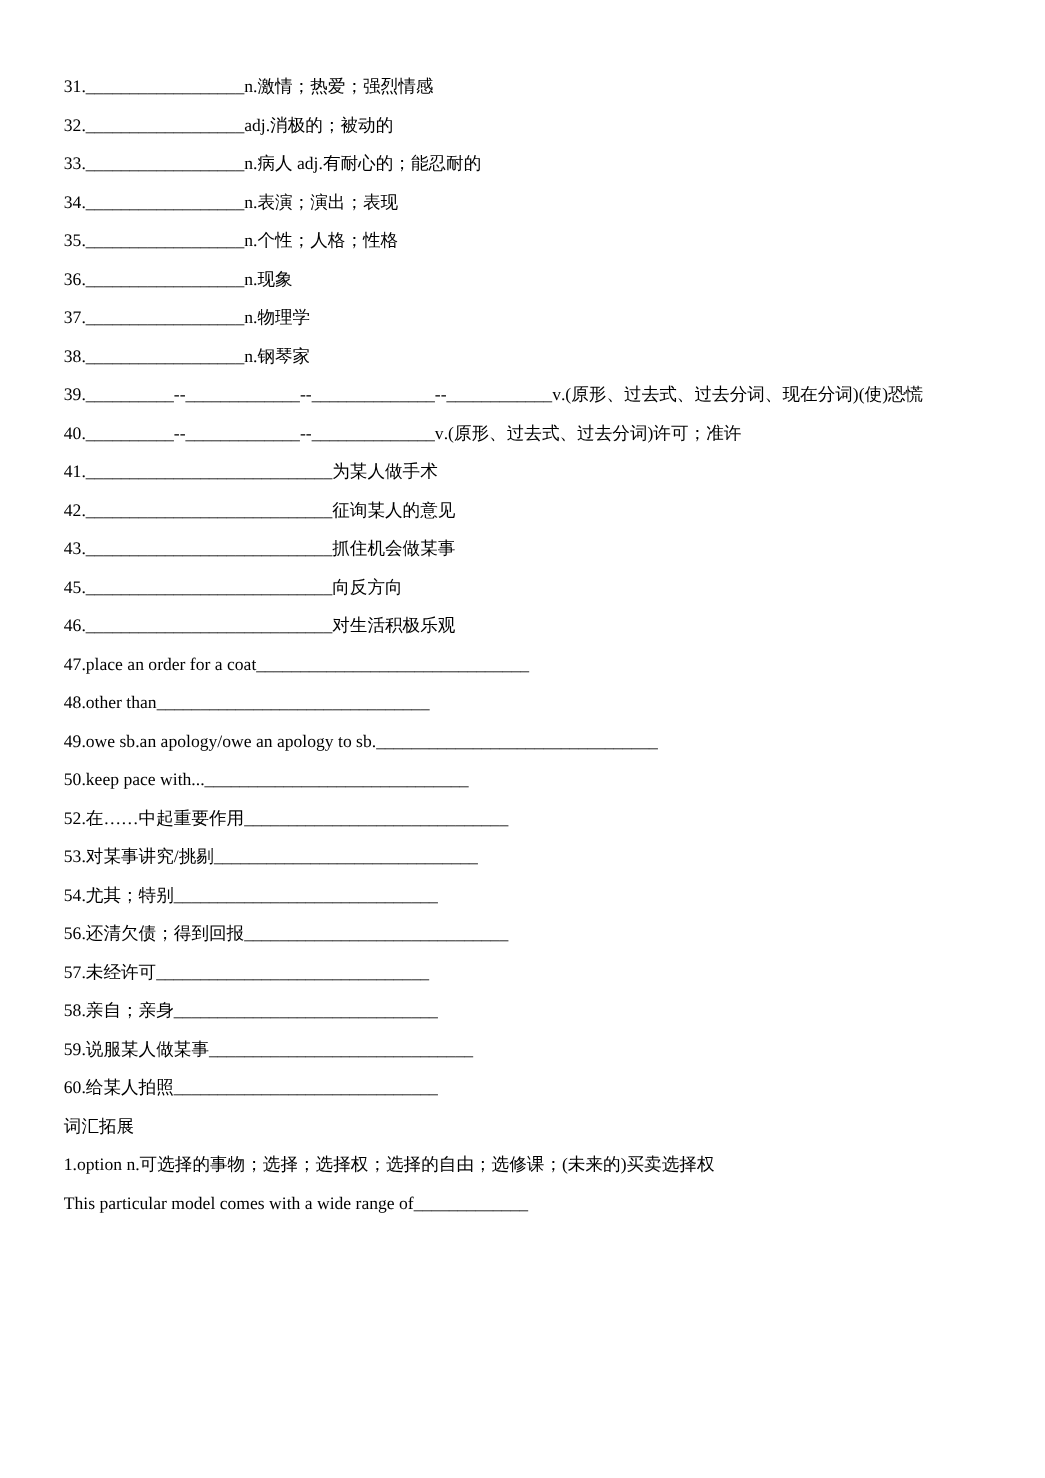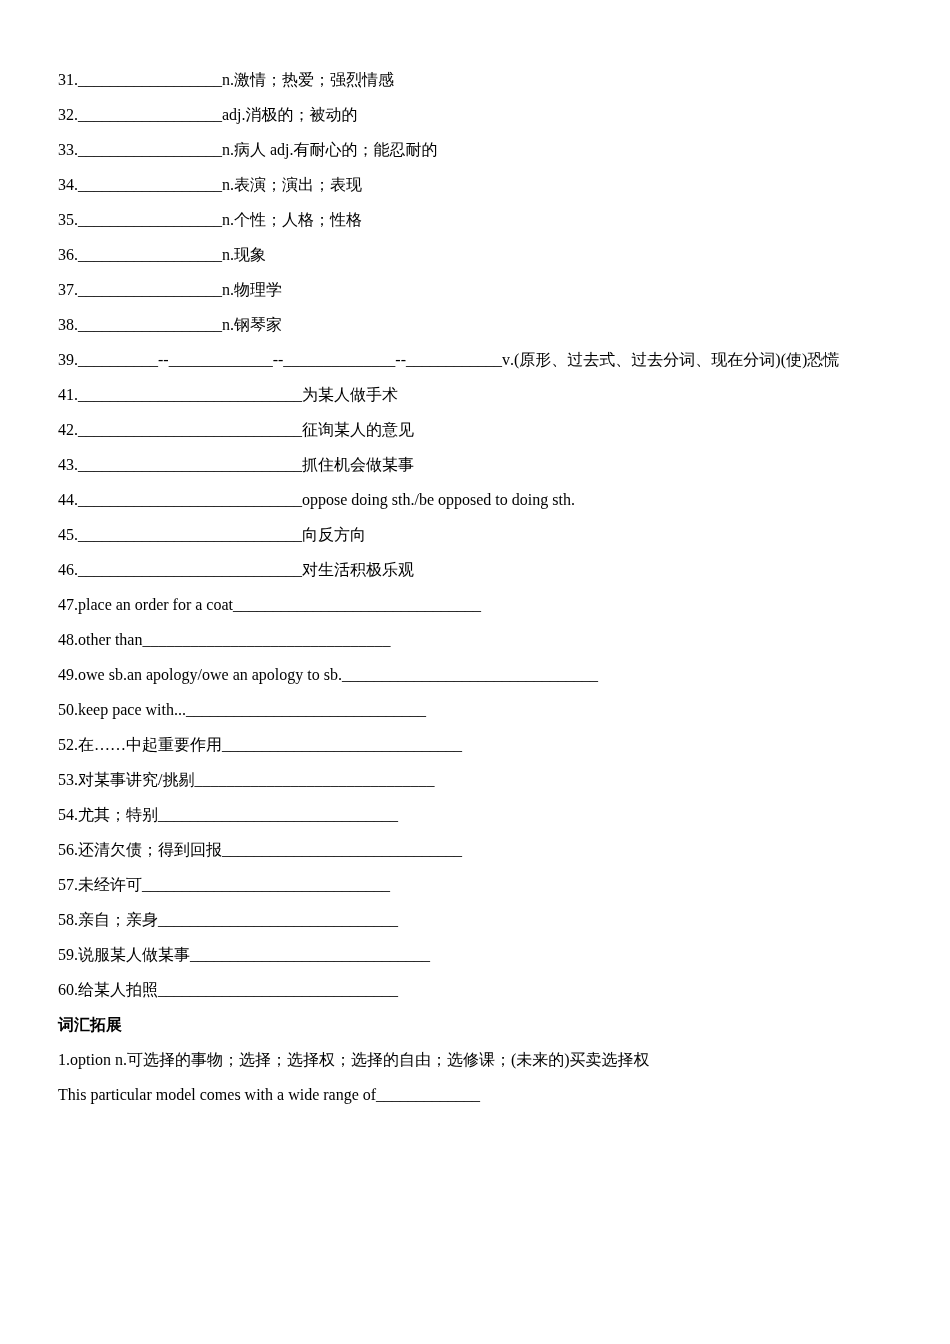--- a/index.html
+++ b/index.html
@@ -21,40 +21,40 @@
   }
   .line {
     margin: 0;
     padding: 0;
     height: 35px;
     line-height: 35px;
     white-space: nowrap;
     font-kerning: none;
   }
   .section-title {
-    font-weight: bold;
+    font-weight: normal;
   }
 </style>
 </head>
 <body>
 
 <div class="page">
   <p class="line">31.__________________n.激情；热爱；强烈情感</p>
   <p class="line">32.__________________adj.消极的；被动的</p>
   <p class="line">33.__________________n.病人 adj.有耐心的；能忍耐的</p>
   <p class="line">34.__________________n.表演；演出；表现</p>
   <p class="line">35.__________________n.个性；人格；性格</p>
   <p class="line">36.__________________n.现象</p>
   <p class="line">37.__________________n.物理学</p>
   <p class="line">38.__________________n.钢琴家</p>
   <p class="line">39.__________--_____________--______________--____________v.(原形、过去式、过去分词、现在分词)(使)恐慌</p>
+  <p class="line">40.__________--_____________--______________v.(原形、过去式、过去分词)许可；准许</p>
   <p class="line">41.____________________________为某人做手术</p>
   <p class="line">42.____________________________征询某人的意见</p>
   <p class="line">43.____________________________抓住机会做某事</p>
-  <p class="line">44.____________________________oppose doing sth./be opposed to doing sth.</p>
   <p class="line">45.____________________________向反方向</p>
   <p class="line">46.____________________________对生活积极乐观</p>
   <p class="line">47.place an order for a coat_______________________________</p>
   <p class="line">48.other than_______________________________</p>
   <p class="line">49.owe sb.an apology/owe an apology to sb.________________________________</p>
   <p class="line">50.keep pace with...______________________________</p>
   <p class="line">52.在……中起重要作用______________________________</p>
   <p class="line">53.对某事讲究/挑剔______________________________</p>
   <p class="line">54.尤其；特别______________________________</p>
   <p class="line">56.还清欠债；得到回报______________________________</p>

